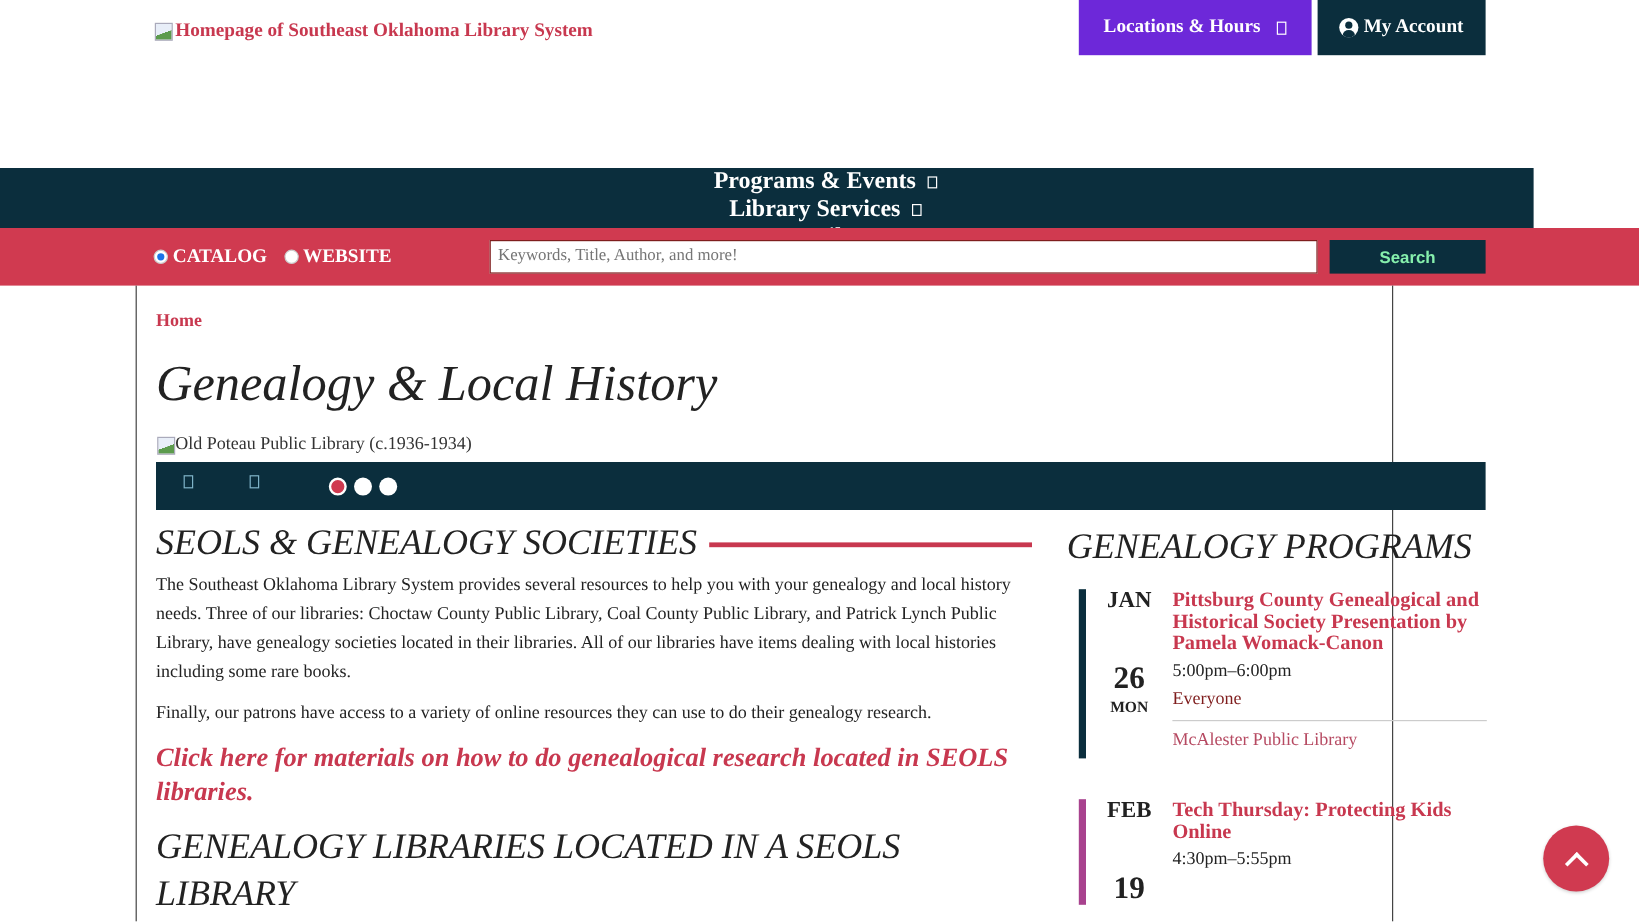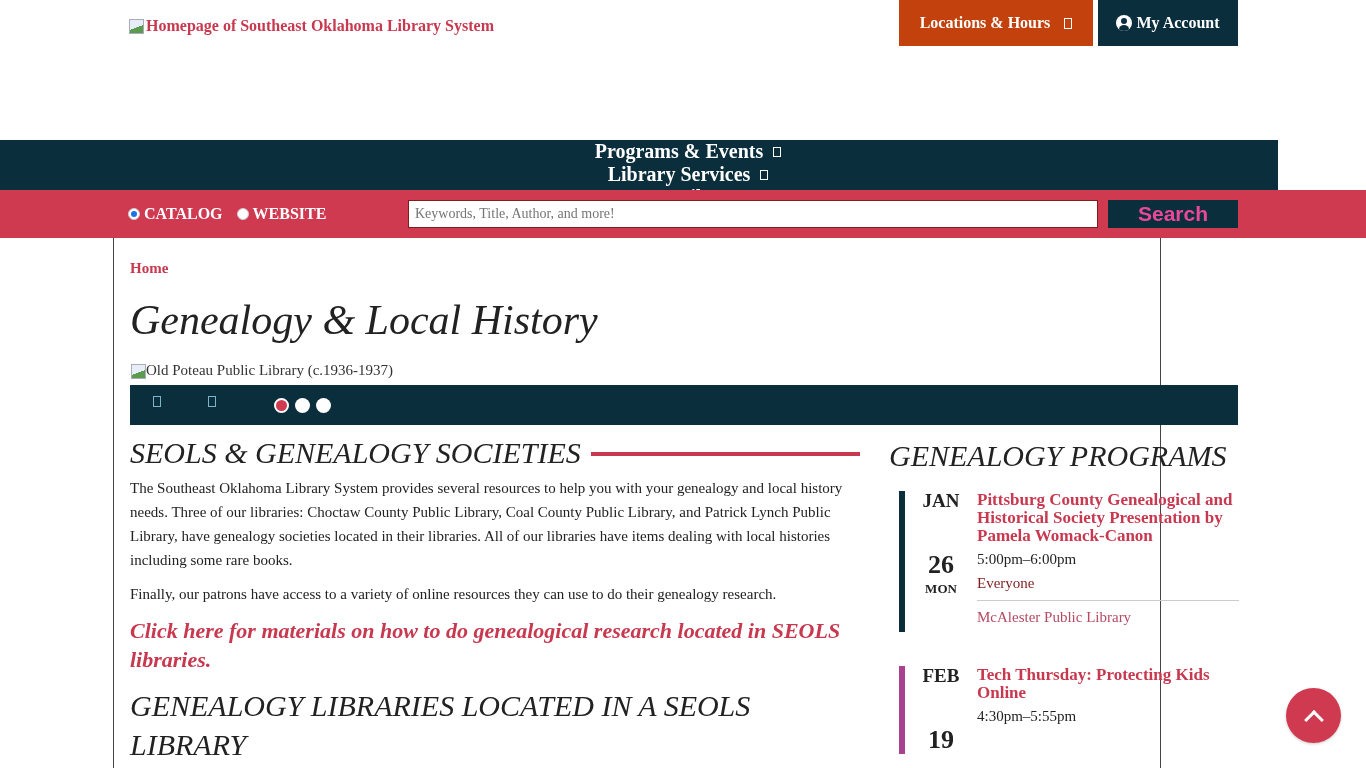--- a/index.html
+++ b/index.html
@@ -5,40 +5,40 @@
     * { box-sizing: border-box; margin: 0; padding: 0; }
     html, body { width: 1366px; height: 768px; overflow: hidden; background: #ffffff; }
     body { font-family: "Liberation Serif", serif; color: #222; position: relative; }
 
     
     .header { position: absolute; top: 0; left: 0; width: 1366px; height: 100px; background: #fff; }
     .logo { position: absolute; left: 128px; top: 17px; display: flex; align-items: center; gap: 2px; color: #c8384f; font-weight: bold; font-size: 16px; text-decoration: none; }
     .logo .broken-img { width: 16px; height: 16px; display: inline-block; position: relative; }
     .logo .broken-img::before { content: ""; position: absolute; left: 1px; top: 1px; width: 13px; height: 13px; border: 1px solid #aab; background: linear-gradient(160deg, #e8eef8 55%, #5c9b4d 56%); }
     .top-btns { position: absolute; right: 128px; top: 0; display: flex; gap: 5px; }
-    .btn-locations { background: #c2410c; color: #fff; height: 46px; width: 194px; display: flex; align-items: center; justify-content: center; gap: 14px; font-weight: bold; font-size: 16px; margin-left: 40px; }
+    .btn-locations { background: #6d28d9; color: #fff; height: 46px; width: 194px; display: flex; align-items: center; justify-content: center; gap: 14px; font-weight: bold; font-size: 16px; margin-left: 40px; }
     .btn-account { background: #0b2e3d; color: #fff; height: 46px; width: 140px; display: flex; align-items: center; justify-content: center; gap: 4px; font-weight: bold; font-size: 16px; }
     .box-glyph { display: inline-block; width: 8px; height: 11px; border: 1px solid #fff; vertical-align: middle; }
     .user-icon { width: 16px; height: 16px; border-radius: 50%; background: #fff; position: relative; display: inline-block; overflow: hidden; }
     .user-icon::before { content: ""; position: absolute; left: 5px; top: 3px; width: 6px; height: 6px; border-radius: 50%; background: #0b2e3d; }
     .user-icon::after { content: ""; position: absolute; left: 3px; top: 10px; width: 10px; height: 8px; border-radius: 50%; background: #0b2e3d; }
 
     
     .nav { position: absolute; top: 140px; left: 0; width: 1278px; height: 50px; background: #0b2e3d; display: flex; align-items: center; padding-left: 126px; gap: 0; flex-direction: column; }
     .nav-item { color: #fff; font-weight: bold; font-size: 20px; display: flex; align-items: center; gap: 10px; margin-right: 28px; cursor: pointer; }
     .nav-item .box-glyph { width: 8px; height: 10px; }
 
     
     .searchbar { position: absolute; top: 190px; left: 0; width: 1366px; height: 48px; background: #d03a50; }
     .radio-group { position: absolute; left: 128px; top: 15px; display: flex; align-items: center; gap: 4px; color: #fff; font-weight: bold; font-size: 16px; }
     .radio { width: 12px; height: 12px; border-radius: 50%; background: #fff; display: inline-block; border: 1px solid #ccc; position: relative; }
     .radio.checked::after { content: ""; position: absolute; left: 2px; top: 2px; width: 6px; height: 6px; border-radius: 50%; background: #1a73e8; }
     .radio-label { margin-right: 10px; }
     .search-input { position: absolute; left: 408px; top: 10px; width: 690px; height: 28px; border: 1px solid #7f1d1d; background: #fff; font-family: "Liberation Serif", serif; font-size: 14px; padding: 0 6px; color: #555; }
-    .search-btn { position: absolute; left: 1108px; top: 10px; width: 130px; height: 28px; background: #0b2e3d; color: #ec4899; font-weight: bold; font-size: 21px; display: flex; align-items: center; justify-content: center; border: none; }
+    .search-btn { position: absolute; left: 1108px; top: 10px; width: 130px; height: 28px; background: #0b2e3d; color: #86efac; font-weight: bold; font-size: 14px; display: flex; align-items: center; justify-content: center; border: none; }
 
     
     .main { position: absolute; top: 238px; left: 113px; width: 1048px; height: 530px; border-left: 1px solid #444; border-right: 1px solid #444; }
     .breadcrumb { position: absolute; left: 16px; top: 22px; color: #c8384f; font-weight: bold; font-size: 15px; }
     .page-title { position: absolute; left: 16px; top: 58px; font-style: italic; font-size: 42px; color: #222; font-weight: normal; }
     .slide-img { position: absolute; left: 16px; top: 124px; font-size: 15px; color: #333; display: flex; align-items: center; }
     .slide-img .broken-img { width: 16px; height: 16px; display: inline-block; position: relative; }
     .slide-img .broken-img::before { content: ""; position: absolute; left: 1px; top: 1px; width: 13px; height: 13px; border: 1px solid #aab; background: linear-gradient(160deg, #e8eef8 55%, #5c9b4d 56%); }
     .slider-bar { position: absolute; left: 16px; top: 147px; width: 1108px; height: 40px; background: #0b2e3d; }
     .slider-prev, .slider-next { position: absolute; top: 11px; width: 8px; height: 11px; border: 1px solid #7fb3c8; }
@@ -123,21 +123,21 @@
   <input class="search-input" type="text" placeholder="Keywords, Title, Author, and more!" style="">
   <button class="search-btn">Search</button>
 </div>
 
 <div class="main">
   <a class="breadcrumb">Home</a>
   <h1 class="page-title">Genealogy &amp; Local History</h1>
 
   <div class="slide-img">
     <span class="broken-img"></span>
-    <span>Old Poteau Public Library (c.1936-1937)</span>
+    <span>Old Poteau Public Library (c.1936-1934)</span>
   </div>
   <div class="slider-bar">
     <span class="slider-prev"></span>
     <span class="slider-next"></span>
     <div class="dots">
       <span class="dot active"></span>
       <span class="dot"></span>
       <span class="dot"></span>
     </div>
   </div>

